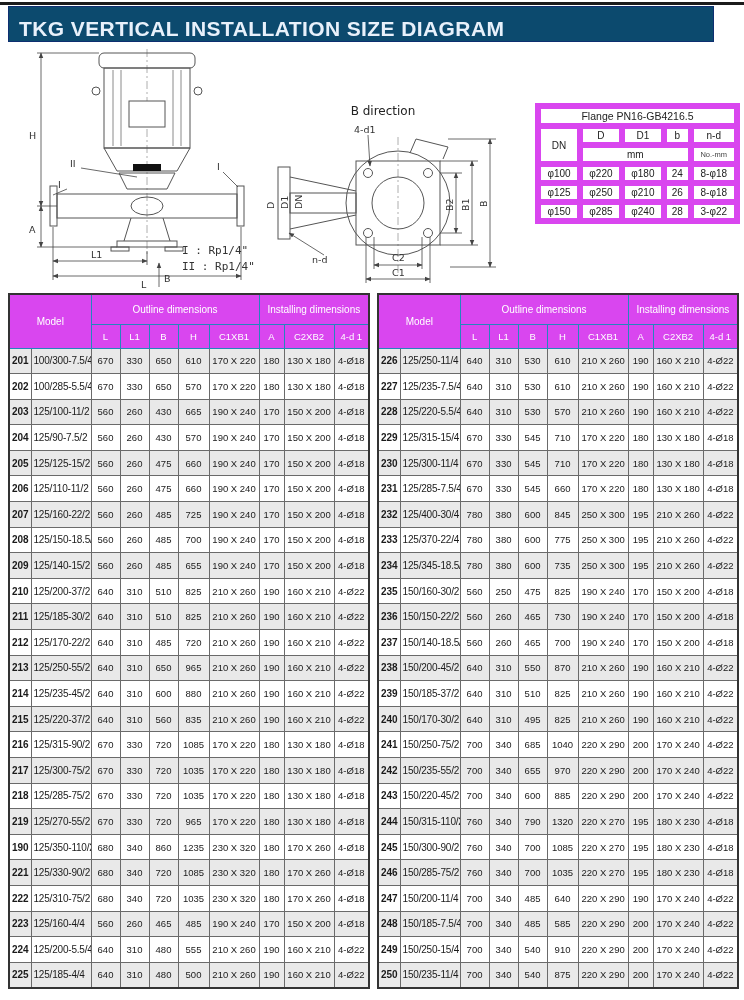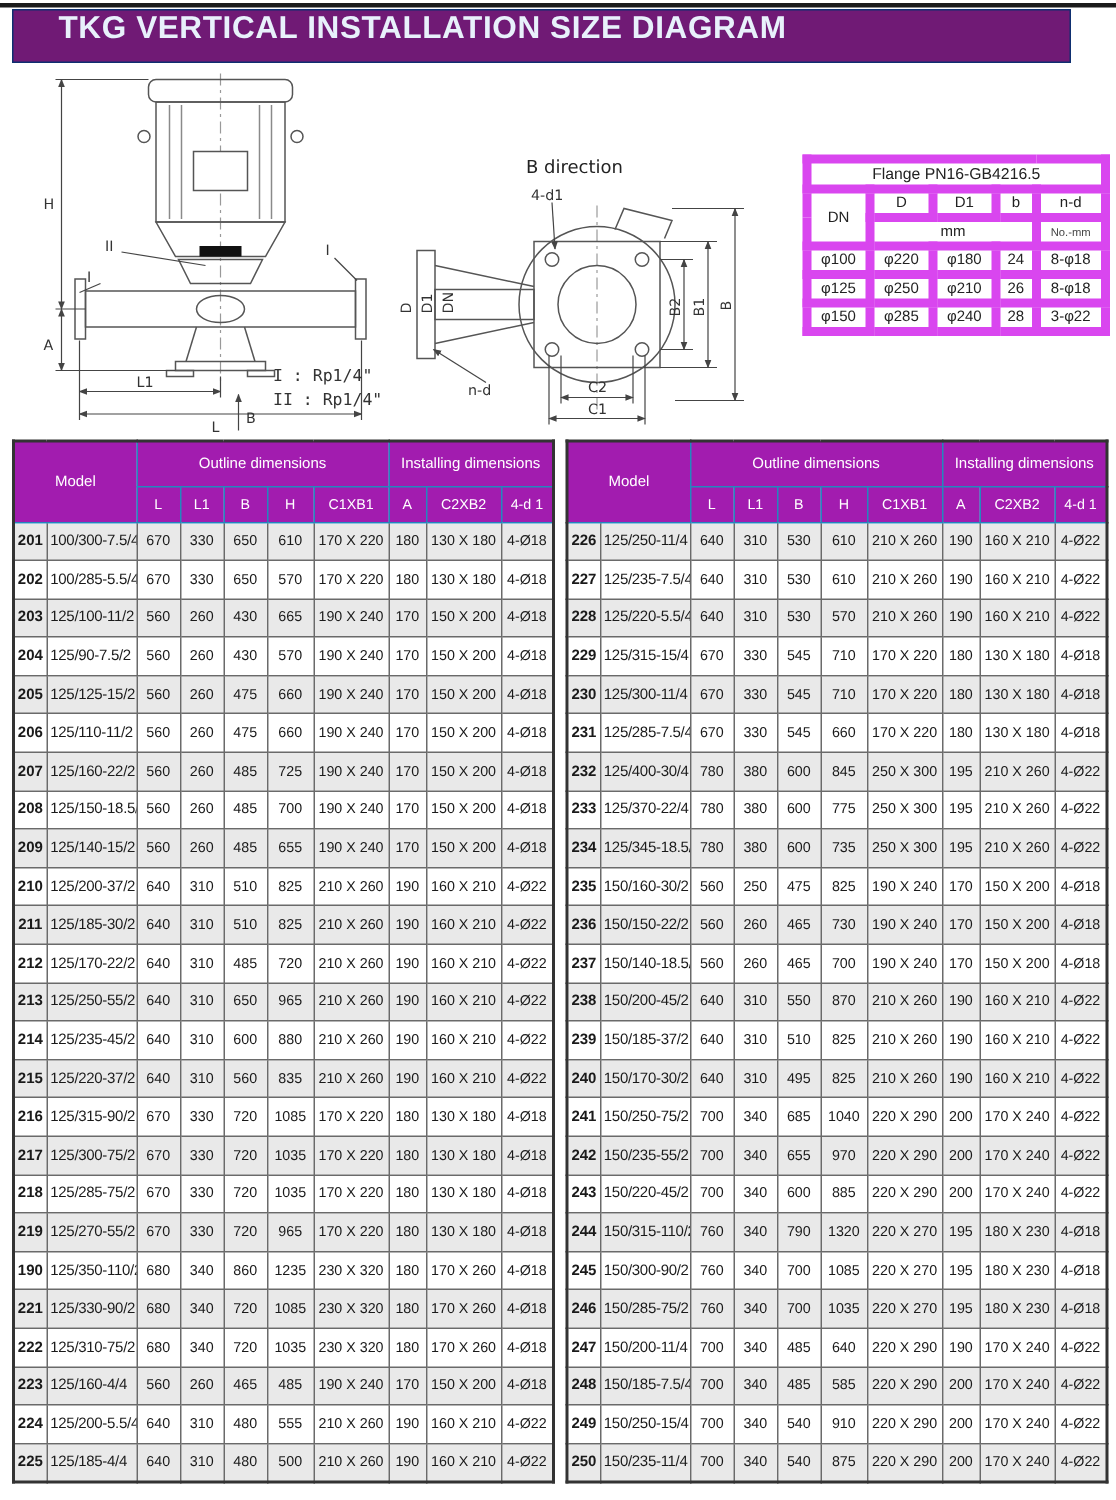--- a/index.html
+++ b/index.html
@@ -4,22 +4,22 @@
 <style>
   * { margin:0; padding:0; box-sizing:border-box; }
   html,body { background:#ffffff; }
   body {
     width:744px; height:1000px; position:relative; overflow:hidden;
     font-family:"Liberation Sans", sans-serif; color:#1a1a1a;
   }
   .top-strip { position:absolute; left:0; top:2px; width:744px; height:3px; background:#1b1b1b; }
   .title-bar {
     position:absolute; left:8px; top:6px; width:706px; height:36px;
-    background:#701a75; border:1px solid #0e2f70;
-    display:flex; align-items:flex-start; padding-left:30px;
+    background:#0c4a6e; border:1px solid #0e2f70;
+    display:flex; align-items:flex-end; padding-left:10px;
   }
   .title-bar span { color:#e8f1fb; font-size:21px; font-weight:bold; letter-spacing:.4px; }
 
   .drawing-area { position:absolute; left:0; top:45px; width:744px; height:248px; }
   .pump-svg { position:absolute; left:25px; top:2px; width:245px; height:245px; }
   .bdir-svg { position:absolute; left:258px; top:58px; width:250px; height:192px; }
   .notes {
     position:absolute; left:182px; top:198px;
     font-family:"DejaVu Sans Mono", monospace; font-size:11px; color:#333; line-height:1.45;
   }
@@ -37,21 +37,21 @@
   .flange .ft-title { font-size:10.5px; height:19px; }
   .flange .small { font-size:7.5px; color:#444; }
 
   
   .main-tables { position:absolute; left:8px; top:293px; width:727px; display:flex; gap:7px; }
   table.dim {
     width:360px; table-layout:fixed; border-collapse:collapse;
     border:2px solid #333; font-size:9.5px;
   }
   .dim th {
-    background:#a21caf; color:#ffffff; font-weight:normal; border:1px solid #2387bd;
+    background:#d946ef; color:#ffffff; font-weight:normal; border:1px solid #2387bd;
   }
   .dim thead tr:first-child th { height:30px; font-size:10px; }
   .dim thead tr:last-child th { height:24px; font-size:9.5px; }
   .dim td {
     border:1px solid #6a6a6a; text-align:center; height:25.6px;
     white-space:nowrap; overflow:hidden; padding:0 1px;
   }
   .dim tbody tr:nth-of-type(odd) { background:#e9e9e9; }
   .dim tbody tr:nth-of-type(even) { background:#ffffff; }
   .dim td.c-num { font-size:10px;font-weight:bold; }

